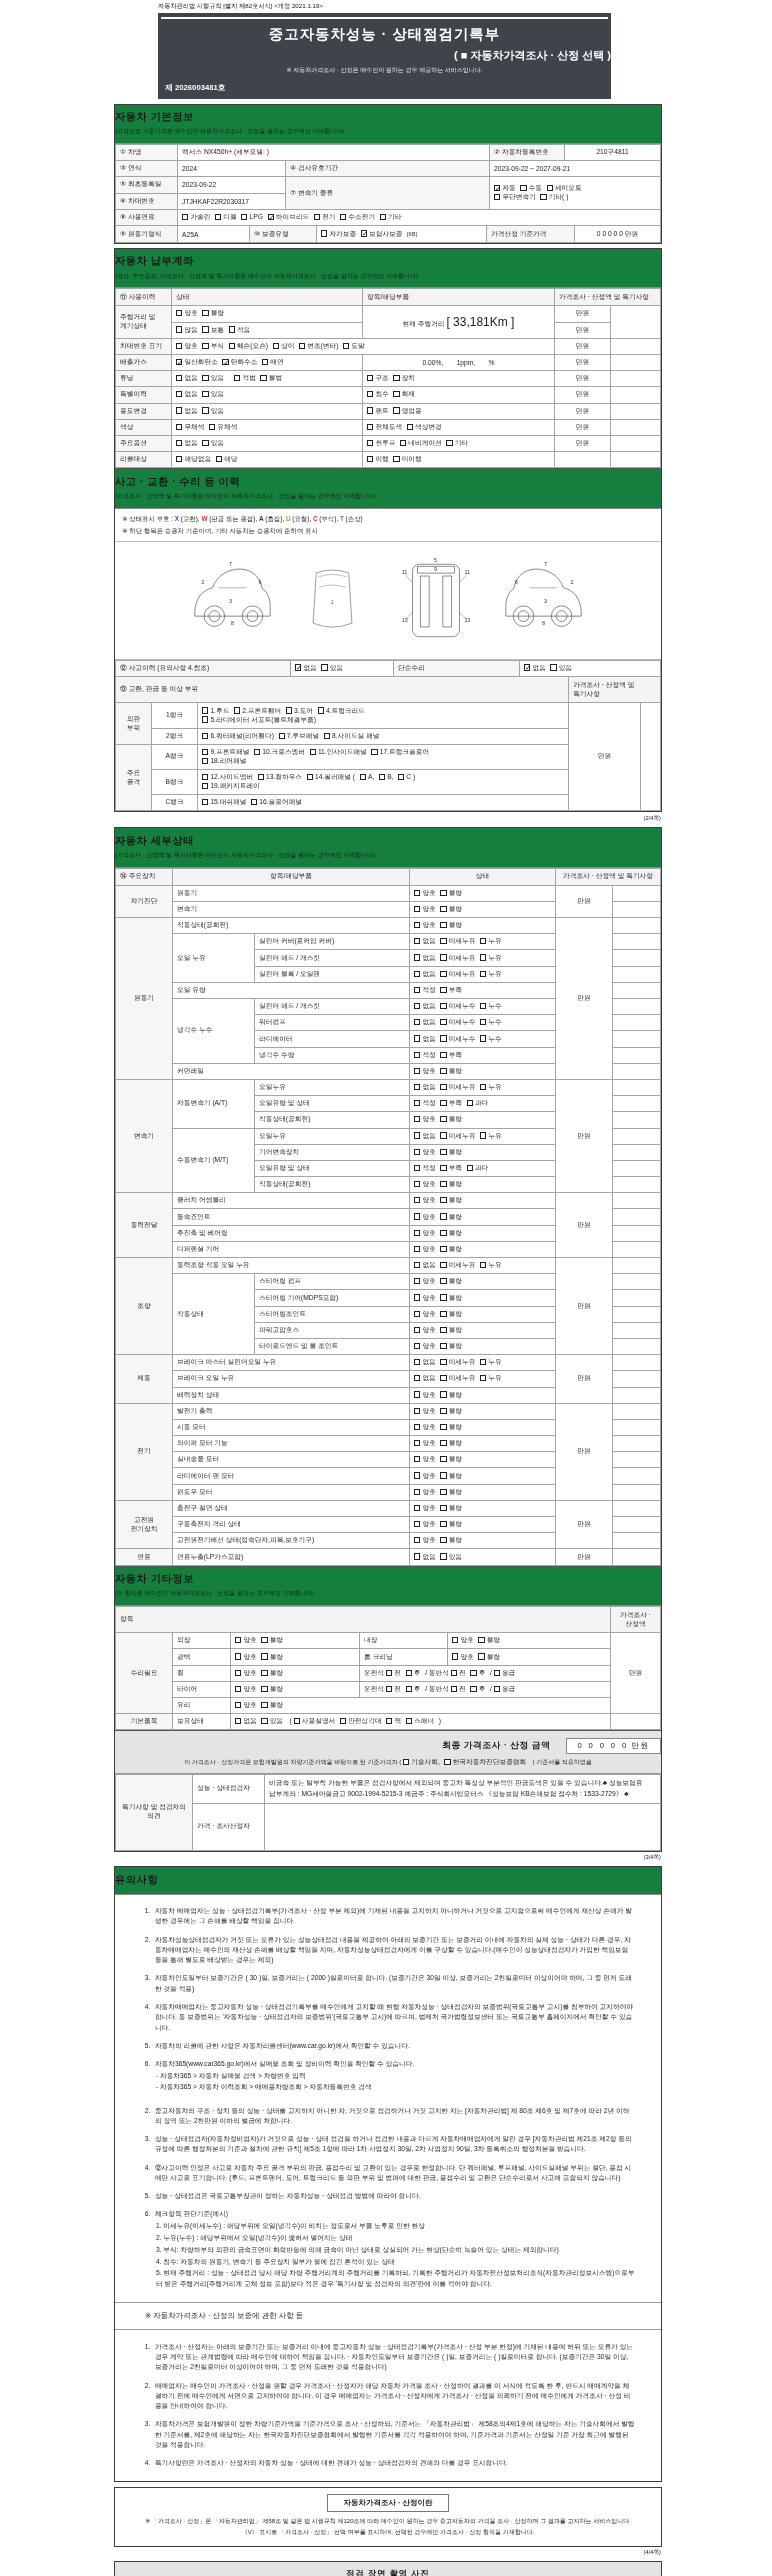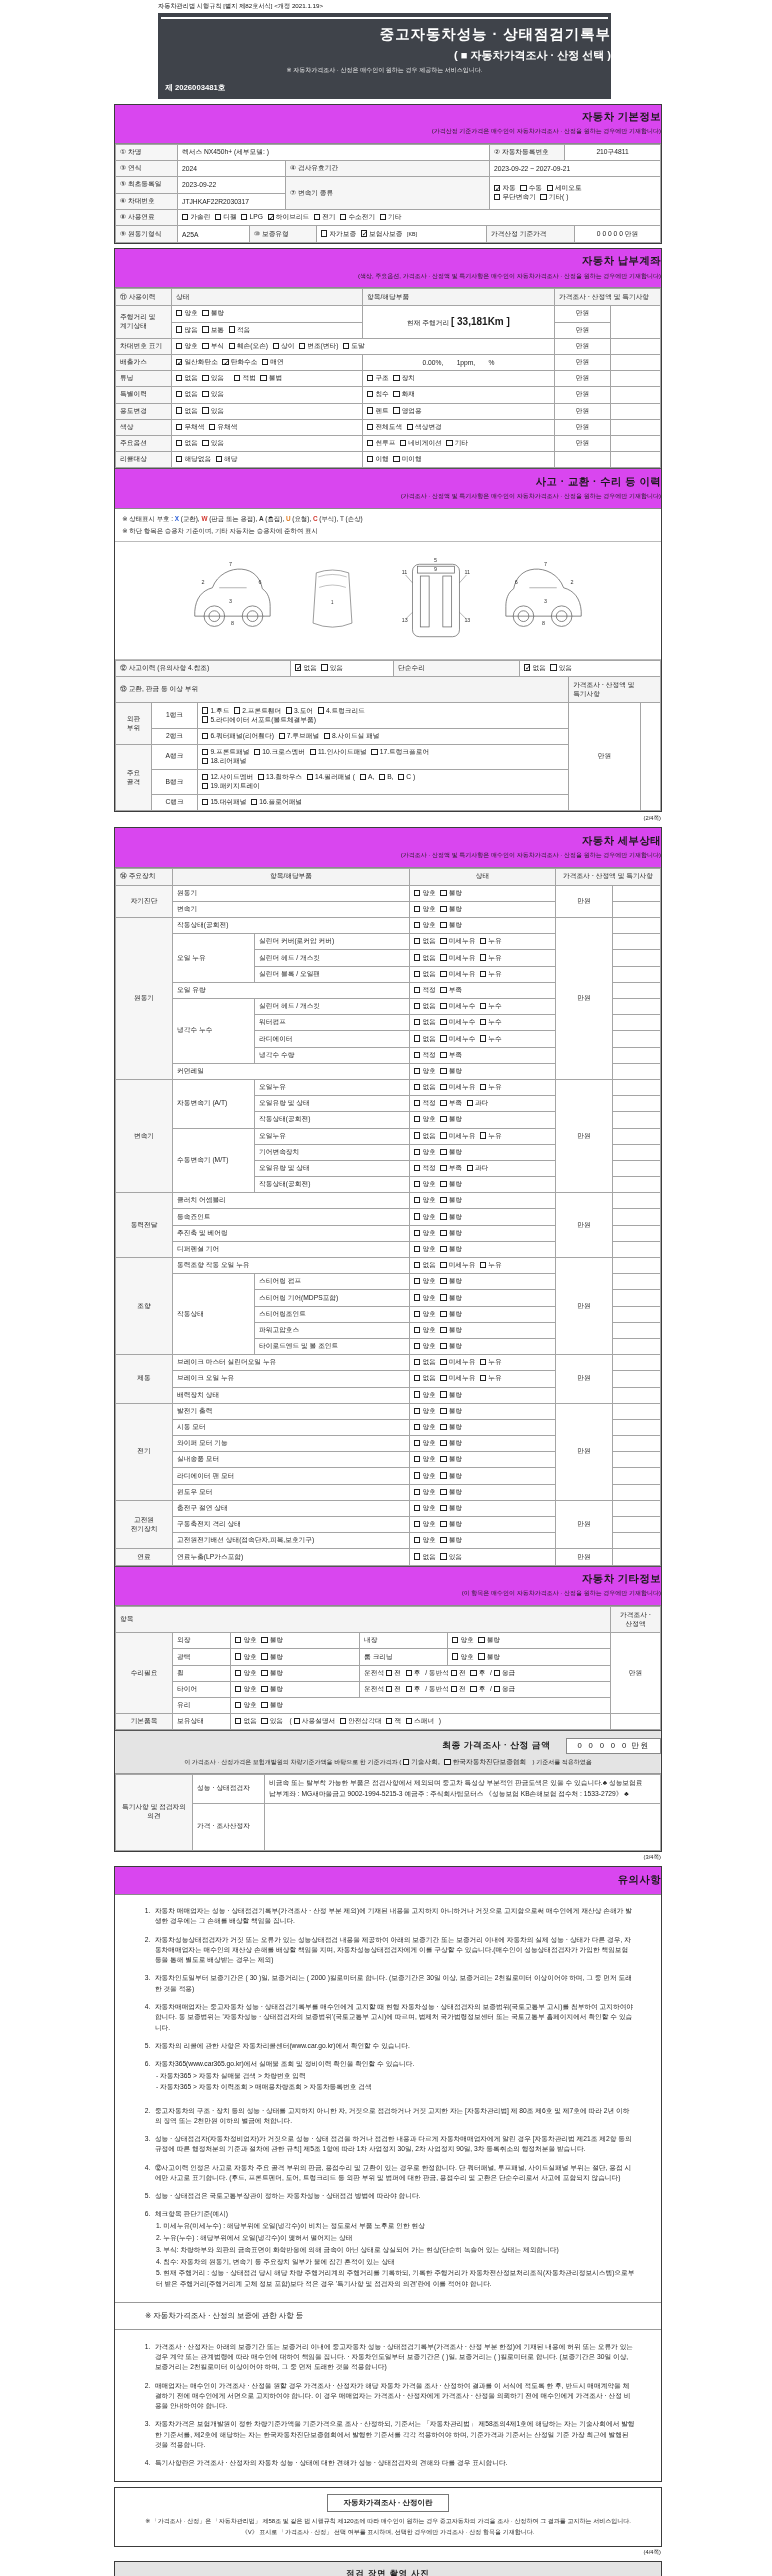--- a/index.html
+++ b/index.html
@@ -2,43 +2,43 @@
 <html style="font-size:8.2px"><head>
 <meta charset="utf-8">
 <style>
   *{box-sizing:border-box}
   html,body{margin:0;padding:0}
   body{width:773px;background:#fff;color:#1a1a1a;font-family:"Liberation Sans","DejaVu Sans",sans-serif}
   .page{width:548px;margin-left:114px;padding:1px 0 20.6px}
   .topnote{font-size:6.2px;margin:1px 0 2.1px 44px;color:#111}
   .hero{margin-left:44px;width:453px;background:#3f434a;color:#fff;padding:2.1px 0 5.2px}
   .hero-bar{height:2.6px;background:#fff;margin:1.5px 2.6px 6.2px}
-  .hero-title{text-align:right;font-size:14.4px;font-weight:bold;letter-spacing:1px}
+  .hero-title{text-align:center;font-size:14.4px;font-weight:bold;letter-spacing:1px}
   .hero-sub{text-align:right;font-size:11px;font-weight:bold;margin-top:4px}
   .hero-note{text-align:center;font-size:6px;margin-top:2.6px;color:#eee}
   .hero-docno{font-size:7.7px;font-weight:bold;margin:8.2px 0 1px 7.2px}
   .box{border:1.5px solid #3c3c3c;margin-top:4.1px;background:#fff}
-  .sechead{background:#d946ef;text-align:right;padding:5.7px 0 6.7px;border-bottom:0.5px solid #8a8a8a}
+  .sechead{background:#15803d;text-align:left;padding:5.7px 0 6.7px;border-bottom:0.5px solid #8a8a8a}
   .sechead .st{font-size:10.3px;font-weight:bold;letter-spacing:0.5px}
   .sechead .ss{font-size:6px;margin-top:3.1px}
   .inhead{border-top:1px solid #555}
   table.t{border-collapse:collapse;width:100%;table-layout:fixed}
   table.t td{border:0.5px solid #a5a5a5;padding:3.1px 4.1px;font-size:6.7px;vertical-align:middle;word-break:keep-all;overflow:hidden}
   table.t tr.hdr td{background:#f4f4f4;padding:3.6px 4.1px}
   td.lab{background:#f6f6f6}
   td.ctr{text-align:center}
   .mt-1{margin-top:-0.5px}
   .opt{display:inline-block;margin-right:4.6px;white-space:nowrap;font-size:6.7px}
   .tk{font-size:6.7px}
   .cb{display:inline-block;width:6.2px;height:6.2px;border:0.8px solid #222;background:#fff;margin-right:2.1px;vertical-align:-1px;position:relative}
   .cb.on:after{content:"\2713";position:absolute;left:0;top:-2.1px;font-size:7.2px;font-weight:bold;color:#111}
   .pagemark{text-align:right;font-size:5.7px;margin:2.6px 1px 0 0}
   .legend{font-size:6.4px;padding:4.6px 7.2px;border-bottom:0.5px solid #bbb;line-height:1.8}
   .diagrams{display:flex;justify-content:center;align-items:center;gap:17.5px;padding:9.3px 0;border-bottom:0.5px solid #bbb;background:#fff}
-  .mil{font-size:10px;font-weight:bold}
+  .mil{font-size:12px;font-weight:normal}
   .finalrow{background:#e4e4e4;text-align:right;padding:6.2px 0 2.1px;border-top:1px solid #555}
   .fp-label{font-size:8.8px;font-weight:bold;margin-right:13.4px;letter-spacing:0.5px}
   .fp-box{display:inline-block;border:0.5px solid #888;background:#fff;padding:2.1px 10.3px;font-size:7.7px;letter-spacing:1.5px}
   .fp-note{background:#e4e4e4;font-size:6px;text-align:center;padding:2.6px 0 5.7px;border-bottom:0.5px solid #999}
   .optext{font-size:6.7px;line-height:1.6}
   .notes-body{padding:11.3px 25px 5.2px;background:#fff}
   .ni{display:flex;gap:4.6px;margin:0 0 7.7px;font-size:6.7px;line-height:1.55}
   .ni .n{flex:none;width:10.3px;text-align:right}
   .ni .b{flex:1}
   .nsub{margin:1.5px 0 0 1px;font-size:6.7px;line-height:1.55}

